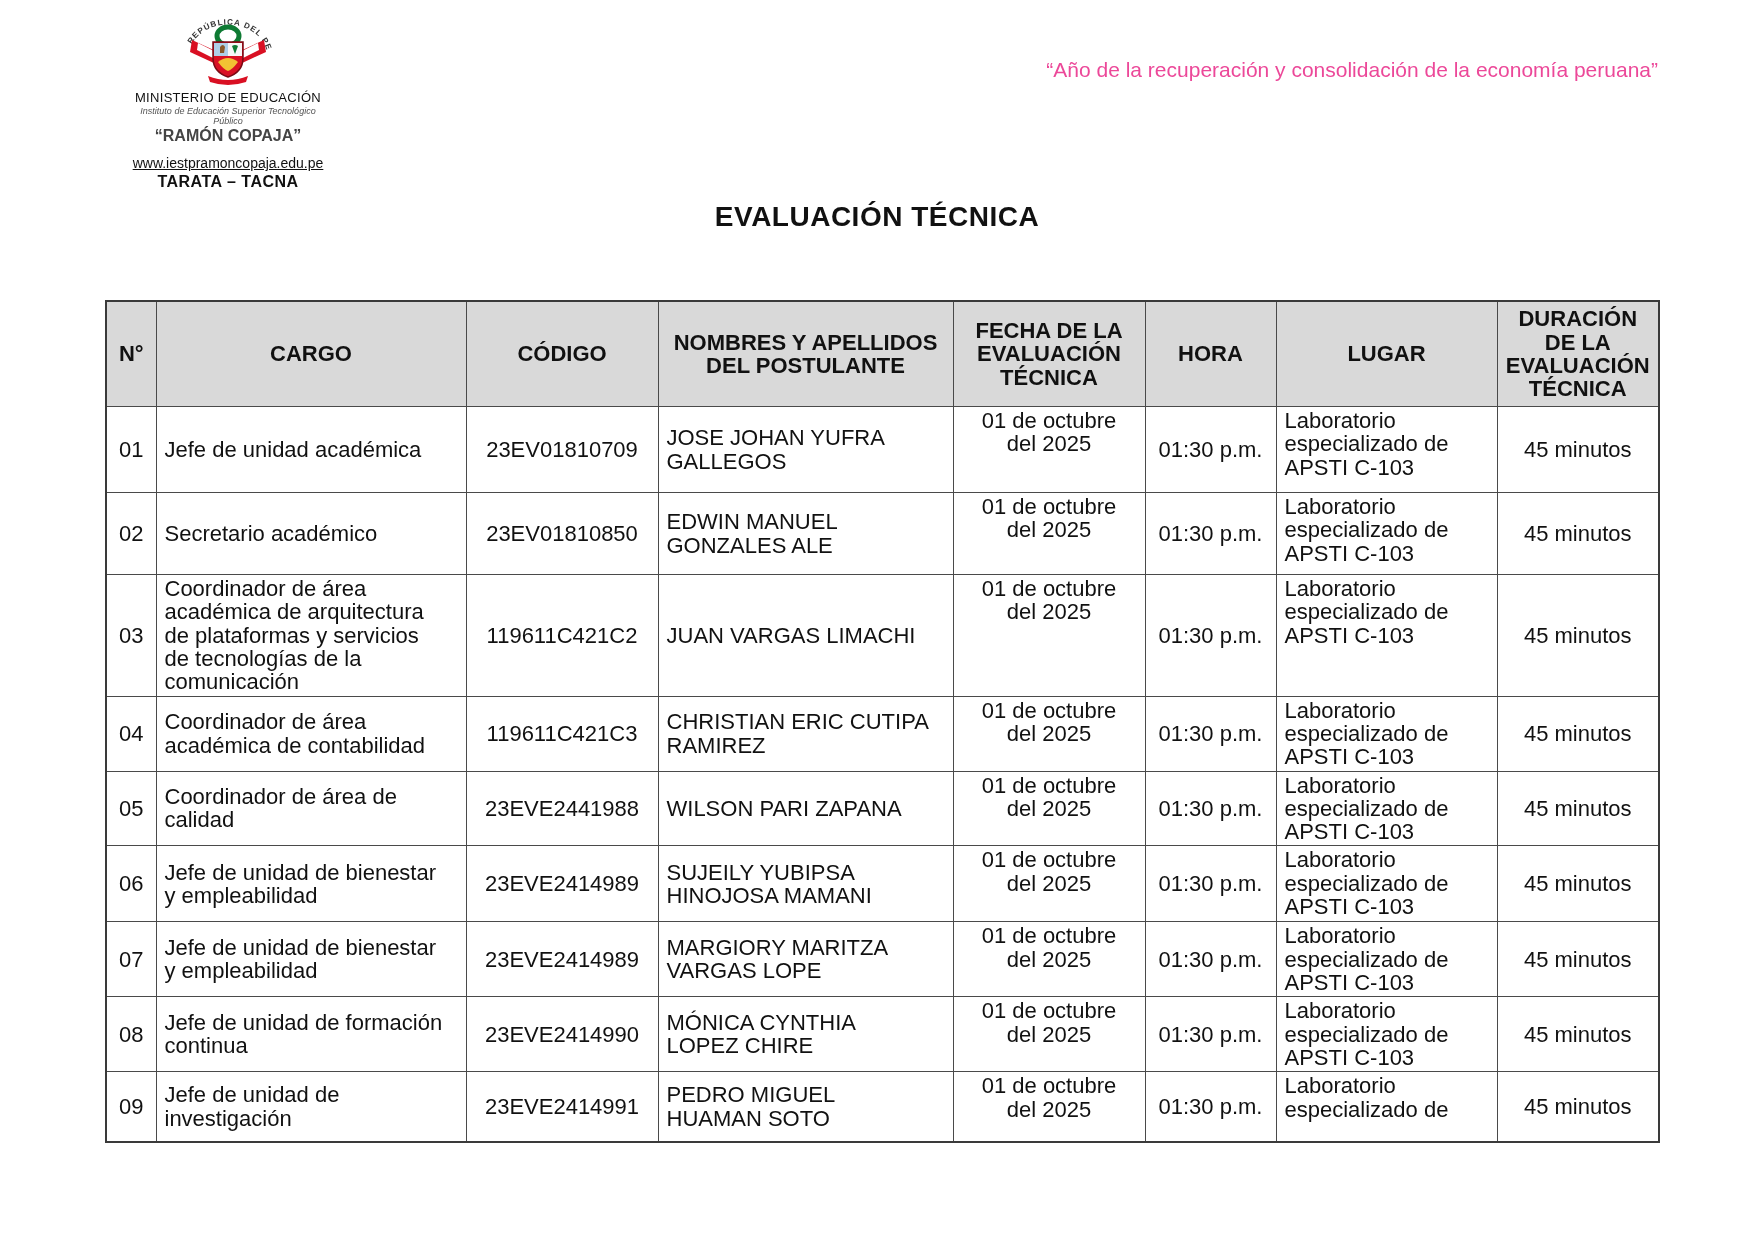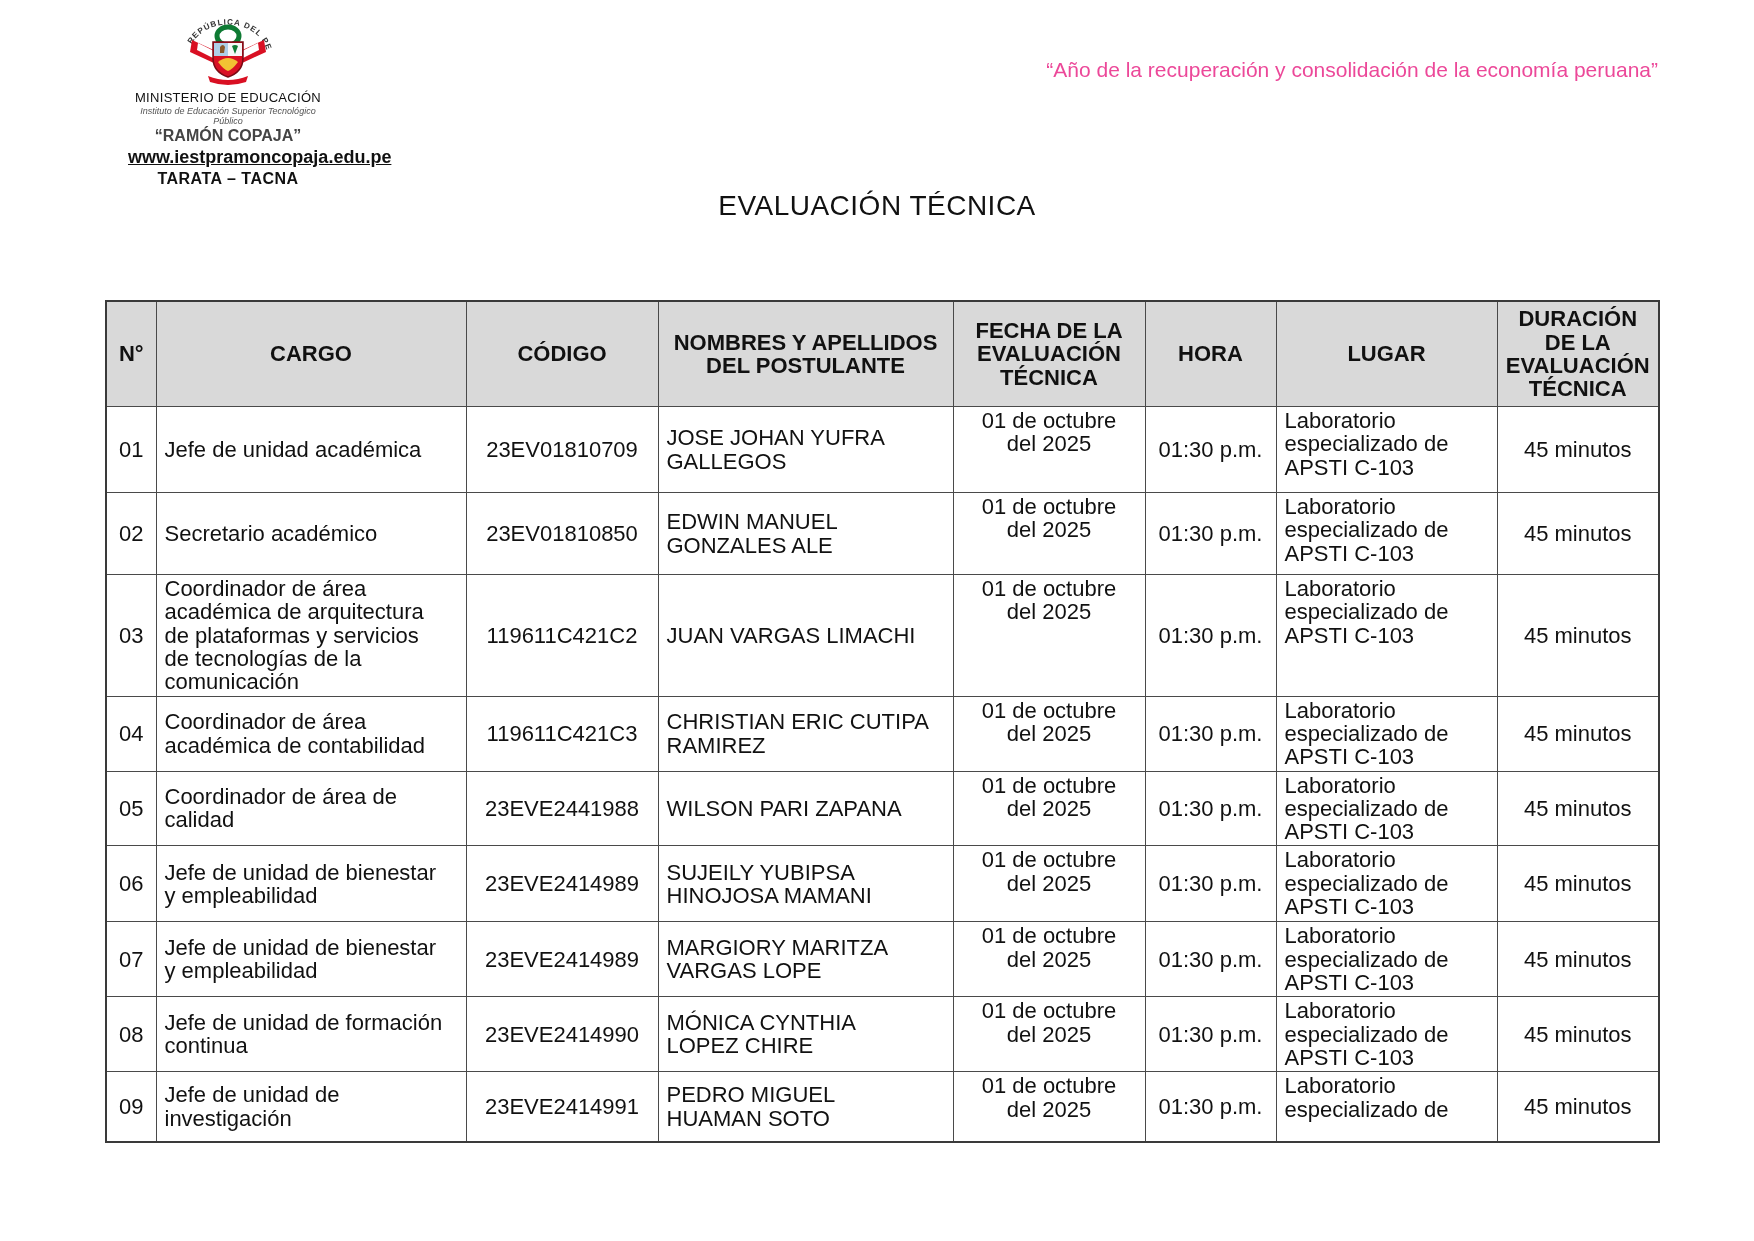--- a/index.html
+++ b/index.html
@@ -10,31 +10,31 @@
   .page{position:absolute;inset:0;}
 
   
   .logo-block{
     position:absolute;left:128px;top:10px;width:200px;text-align:center;
   }
   .crest{display:block;margin:0 auto;}
   .ministry{font-size:13px;font-weight:normal;letter-spacing:.3px;margin-top:2px;}
   .institute-type{font-size:9px;color:#555;margin-top:1px;font-style:italic;}
   .institute-name{font-size:16px;font-weight:bold;color:#444;margin-top:1px;}
-  .website{font-size:18px;font-weight:bold;text-decoration:underline;margin-top:2px;}
+  .website{font-size:14px;font-weight:normal;text-decoration:underline;margin-top:10px;}
   .location{font-size:16px;font-weight:bold;margin-top:2px;letter-spacing:.5px;text-align:center;}
 
   .slogan{
     position:absolute;top:58px;right:96px;font-size:21px;color:#ec4899;
   }
 
   
   .doc-title{
-    position:absolute;top:190px;left:0;width:100%;text-align:center;
-    font-size:28px;font-weight:normal;letter-spacing:.5px;
+    position:absolute;top:201px;left:0;width:100%;text-align:center;
+    font-size:28px;font-weight:bold;letter-spacing:.5px;
   }
 
   
   table.eval{
     position:absolute;left:105px;top:300px;width:1553px;
     border-collapse:collapse;table-layout:fixed;
     font-size:22px;line-height:1.06;
   }
   table.eval th, table.eval td{
     border:1.5px solid #4a4a4a;

